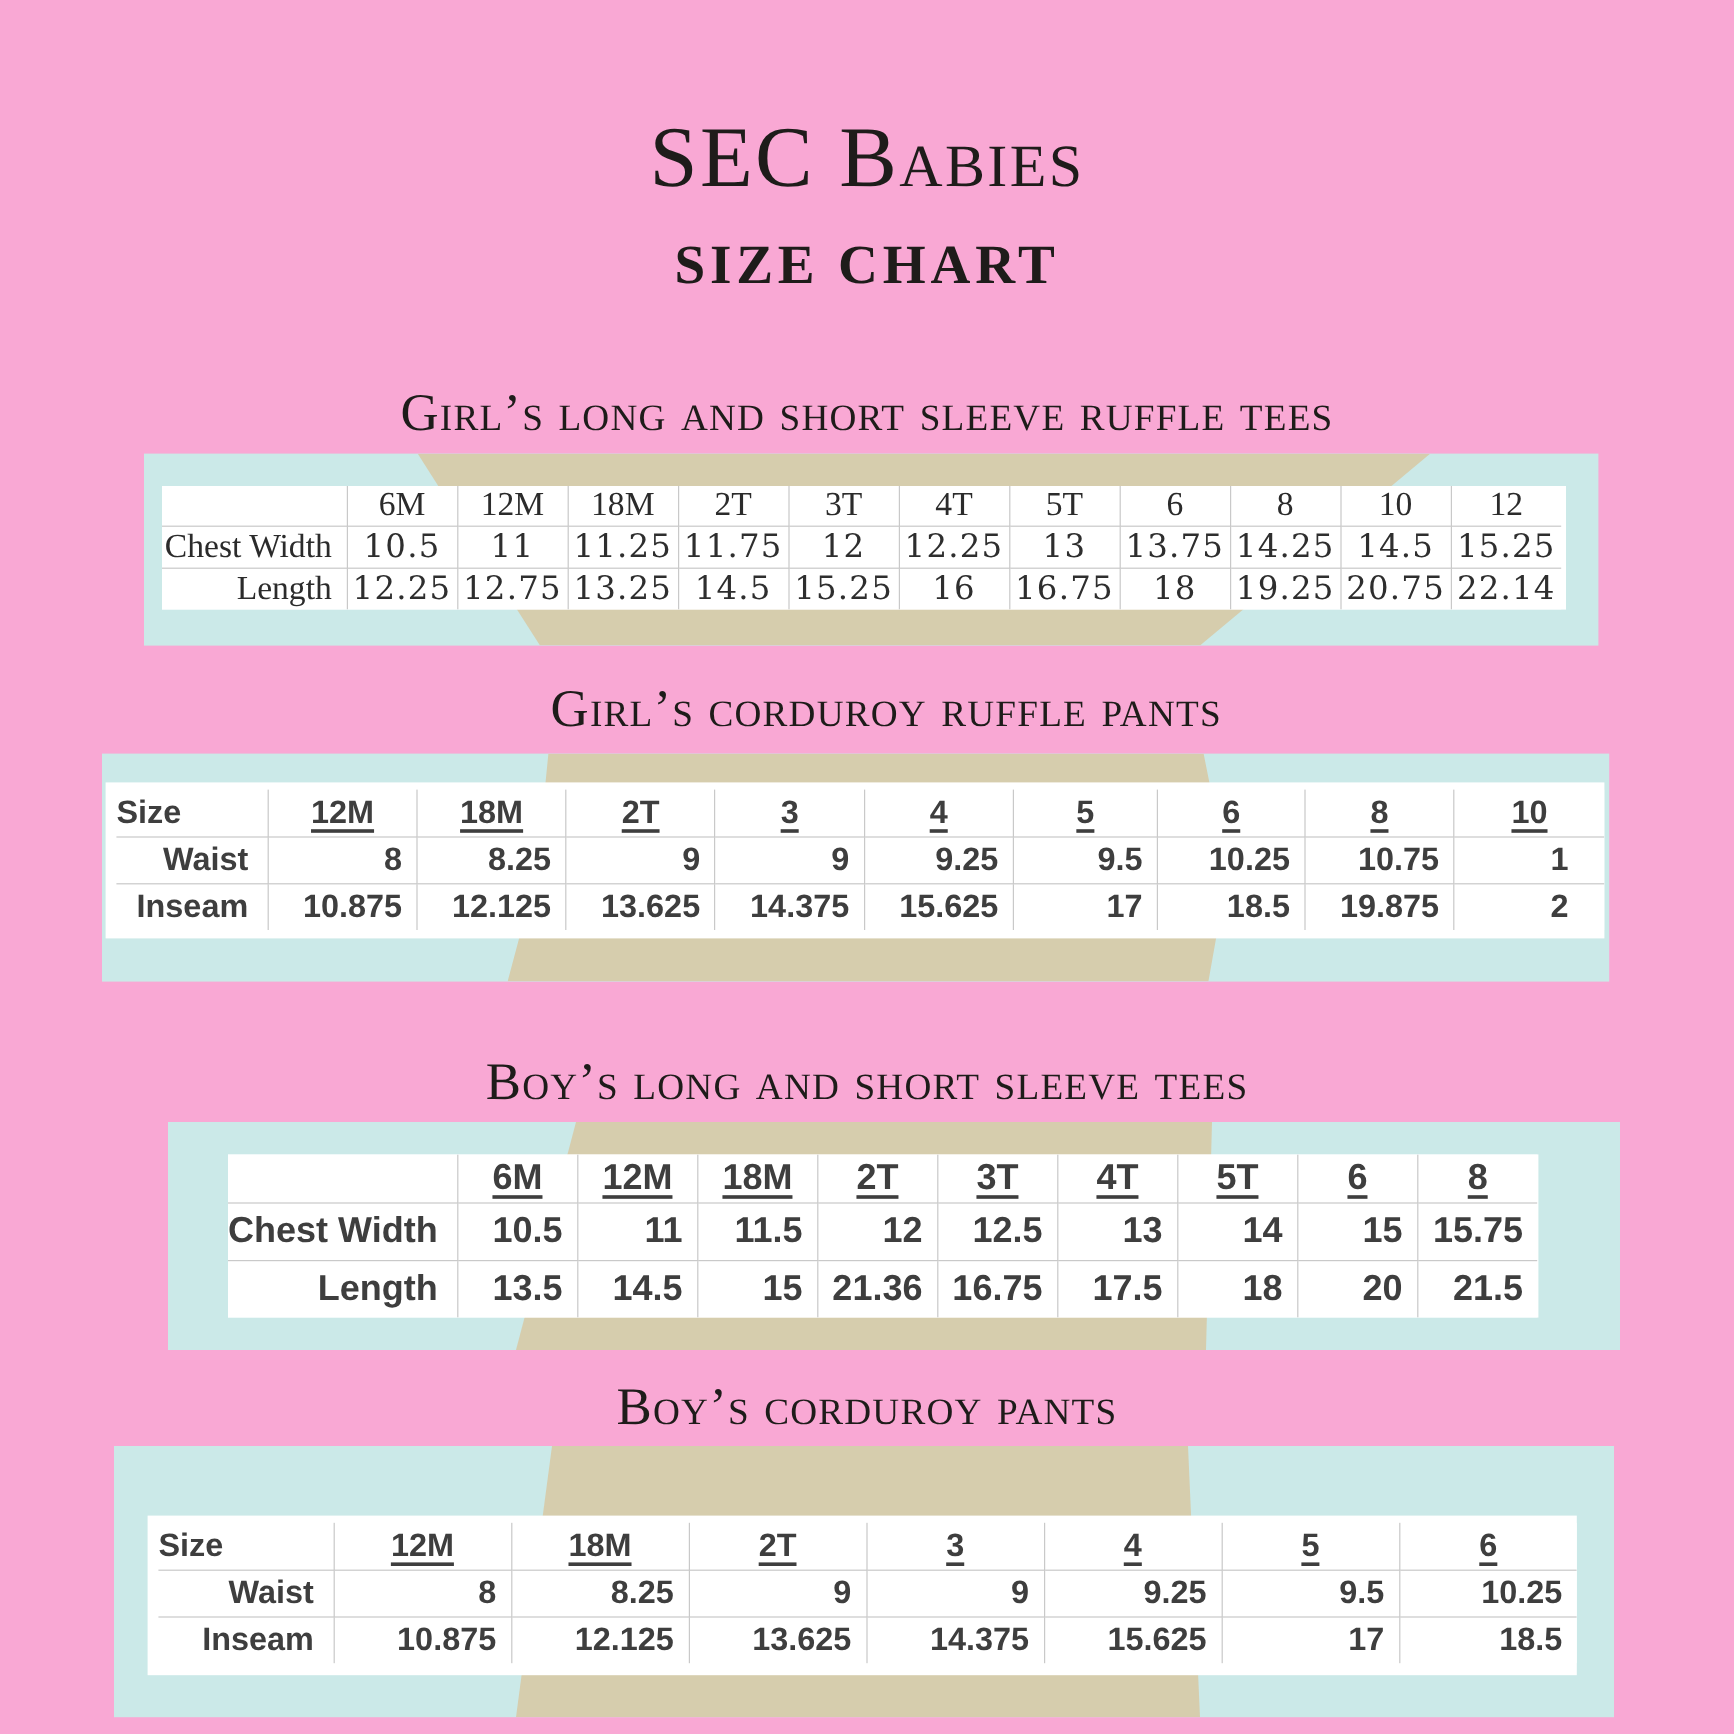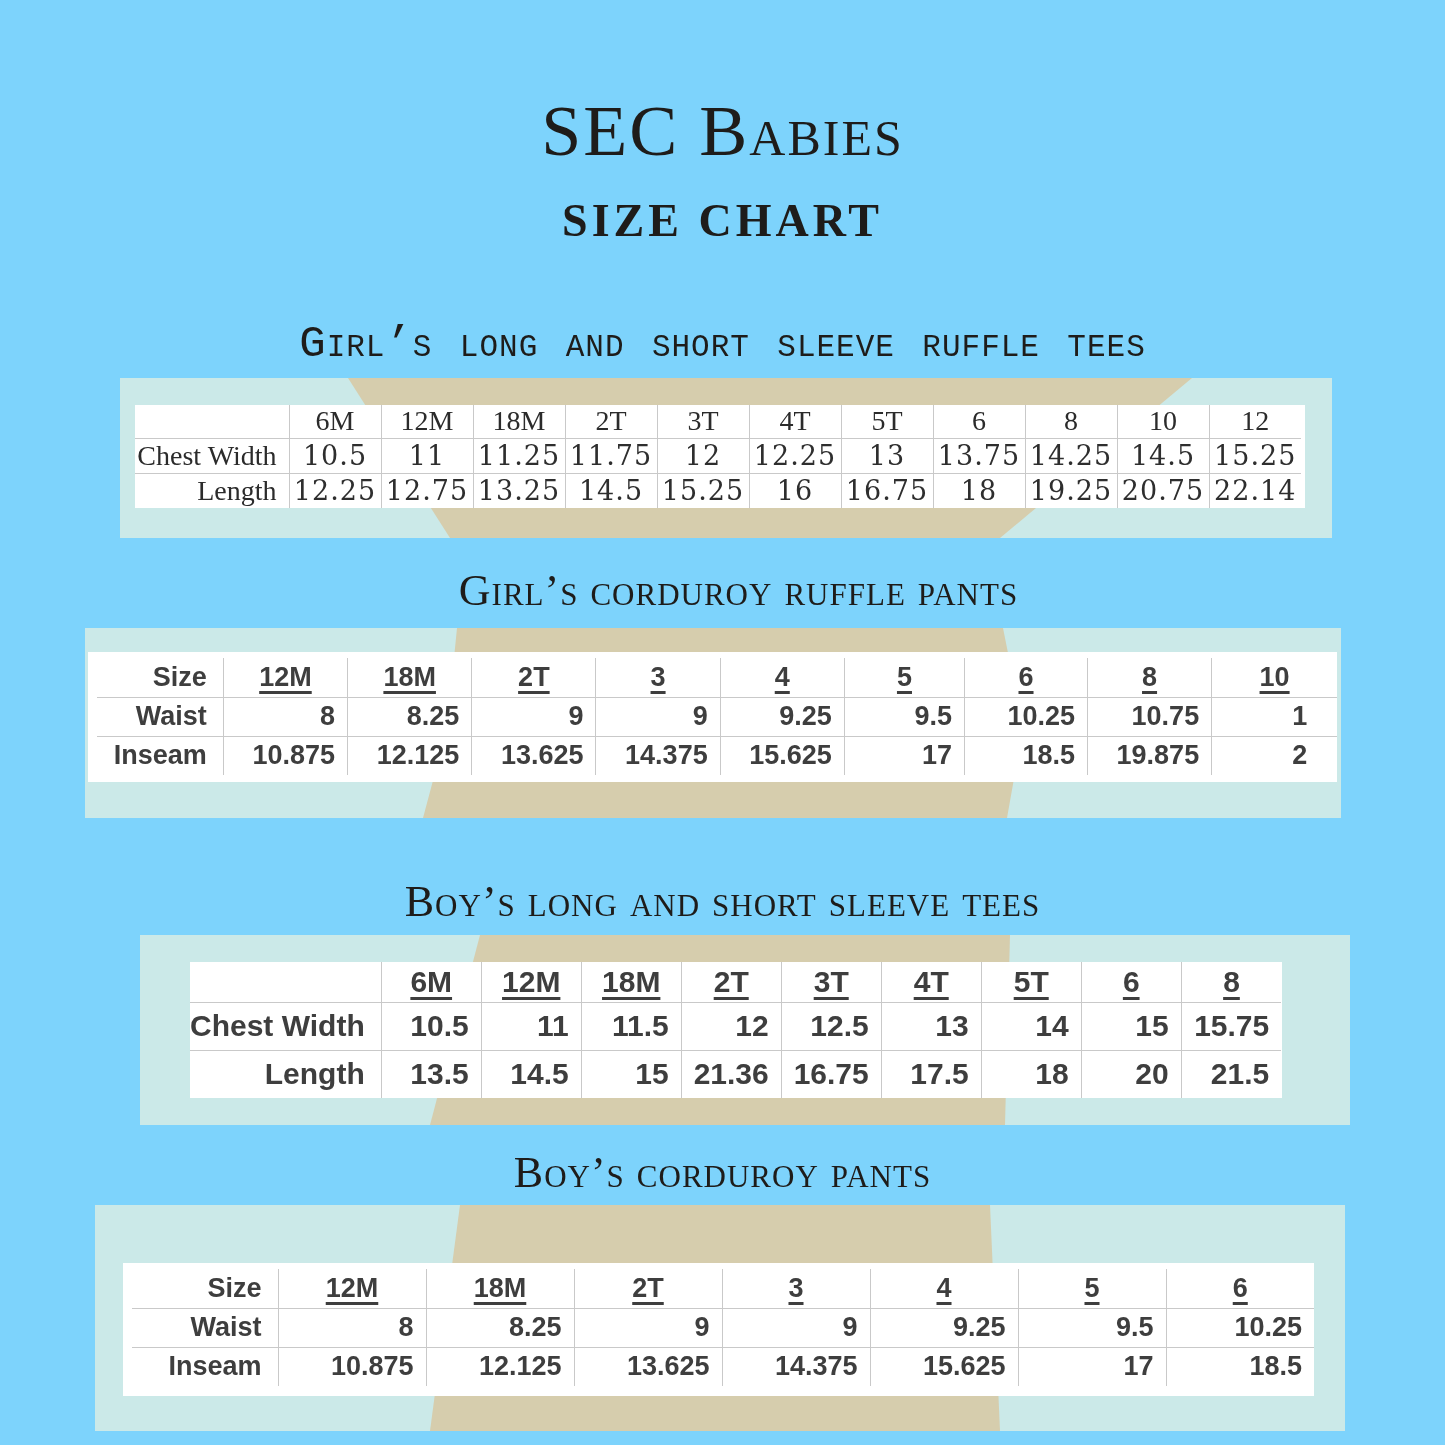--- a/index.html
+++ b/index.html
@@ -2,38 +2,38 @@
 <html style="--paper-blue: #cbe9e8; --paper-tan: #d6cdad; --heading-text: #1e1c1a; --sheet-text: #3e3e3e; --grid-line: #c9c9c9; --table-bg: #ffffff;"><head>
 <meta charset="utf-8">
 <style>
   * { margin:0; padding:0; box-sizing:border-box; }
   html,body { background:#ffffff; }
   body {
     width:1445px; height:1445px; position:relative; overflow:hidden;
     font-family:"Liberation Serif", serif;
     color:var(--heading-text, #1e1c1a);
   }
-  .canvas { position:absolute; inset:0; width:1445px; height:1445px; background:#7dd3fc; overflow:hidden; }
+  .canvas { position:absolute; inset:0; width:1445px; height:1445px; background:#f9a8d4; overflow:hidden; }
 
   
   .page-title {
     position:absolute; top:92px; left:0; width:100%; text-align:center;
     font-size:72px; line-height:1.1; font-weight:500;
     font-variant:small-caps; letter-spacing:2px;
   }
   .page-subtitle {
     position:absolute; top:196px; left:0; width:100%; text-align:center;
     font-size:46px; line-height:1.1; font-weight:700; letter-spacing:4px;
   }
   .sec-heading {
     position:absolute; left:0; width:100%; text-align:center;
     font-variant:small-caps; font-weight:500; font-size:44px; line-height:1.2;
     letter-spacing:1px;
   }
-  #h-sec0 { top:318px;font-family:Liberation Mono, monospace; }
+  #h-sec0 { top:318px; }
   #h-sec1 { top:565px;padding-left:32px; }
   #h-sec2 { top:876px; }
   #h-sec3 { top:1147px; }
 
   
   .strip { position:absolute; background:var(--paper-blue, #cbe9e8); }
   .strip .tan { position:absolute; inset:0; background:var(--paper-tan, #d6cdad); }
   #strip0 { left:120px; top:378px; width:1212px; height:160px; }
   #strip0 .tan { clip-path:polygon(228px 0, 1072px 0, 880px 160px, 330px 160px); }
   #strip1 { left:85px;  top:628px; width:1256px; height:190px; }
@@ -57,21 +57,21 @@
   .tbl-hand { font-size:27px; color:#2b2b2b; }
   .tbl-hand th.colh, .tbl-hand td.rowlabel { font-family:cursive; font-weight:500; font-size:28px; }
   .tbl-hand th.colh { text-align:center; }
   .tbl-hand th.corner { font-family:cursive; }
   .tbl-hand td.rowlabel { text-align:right; padding-right:12px; }
   .tbl-hand td.val { font-family:"DejaVu Serif", serif; text-align:center; letter-spacing:1px; color:#2e2e2e; }
 
   
   .tbl-sheet { font-family:"Liberation Sans", sans-serif; font-weight:bold; color:var(--sheet-text, #3e3e3e); font-size:27px; }
   .tbl-sheet th.colh { text-align:center; text-decoration:underline; text-decoration-thickness:2.5px; text-underline-offset:5px; }
-  .tbl-sheet th.corner { text-align:right; padding-right:16px; }
+  .tbl-sheet th.corner { text-align:left; padding-right:16px; }
   .tbl-sheet td.rowlabel { text-align:right; padding-right:16px; }
   .tbl-sheet td.val { text-align:right; padding-right:12px; }
   .tbl-sheet td.clip-val { text-align:left; padding-left:80px; }
   .tbl-sheet-lg { font-size:30px; }
 </style>
 </head>
 <body>
 
 <div class="canvas">
 

